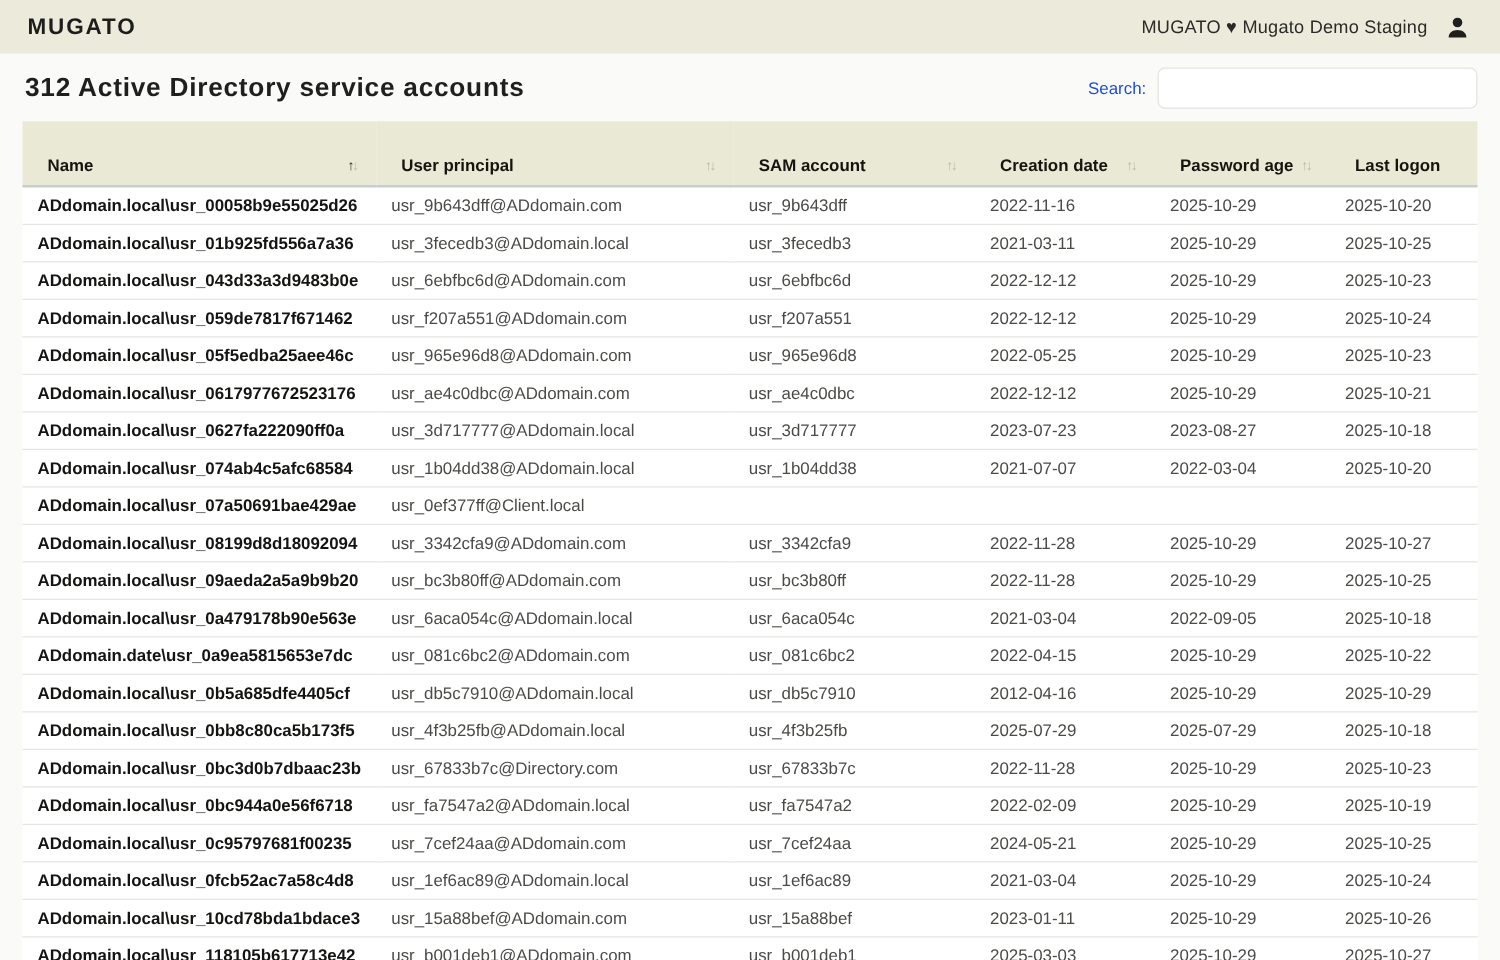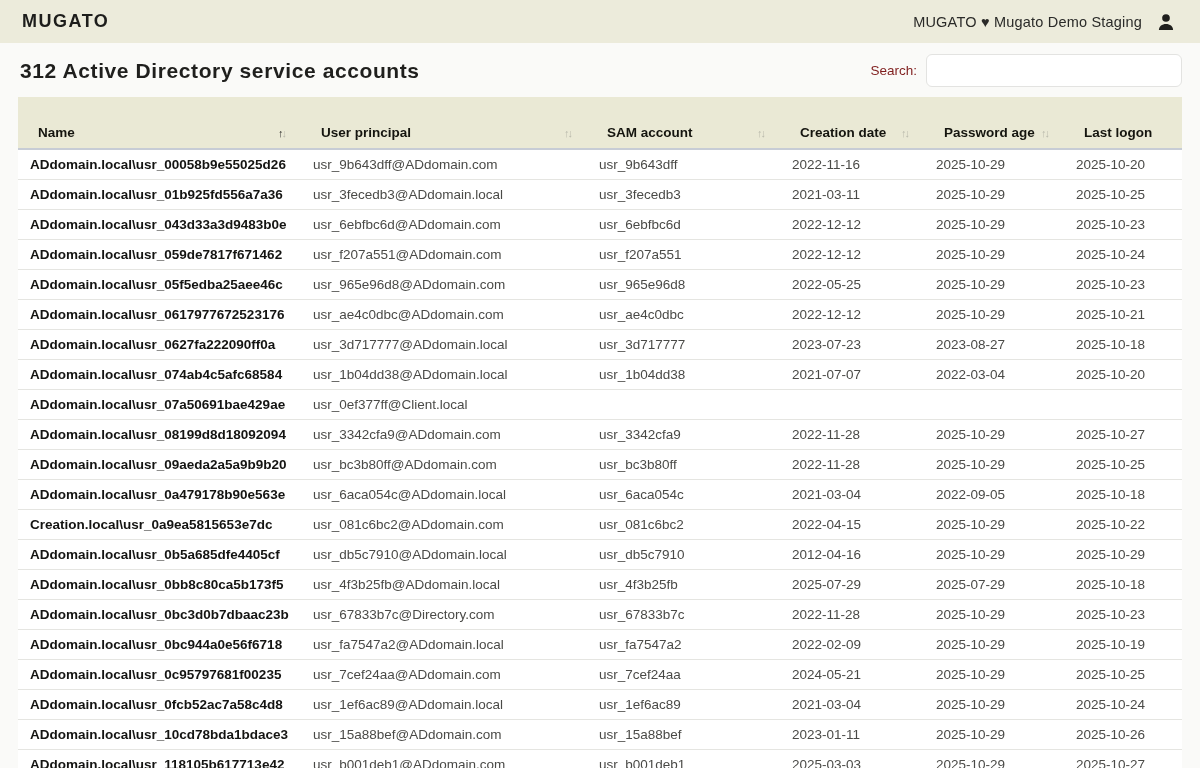--- a/index.html
+++ b/index.html
@@ -49,21 +49,21 @@
     letter-spacing: 0.6px;
     color: #1f1f1d;
   }
   .search-wrap {
     display: flex;
     align-items: center;
     gap: 9px;
   }
   .search-label {
     font-size: 13.5px;
-    color: #7f1d1d;
+    color: #1d4ed8;
   }
   .search-input {
     width: 256px;
     height: 33px;
     border: 1px solid #e3e3e1;
     border-radius: 6px;
     background: #ffffff;
     outline: none;
     font-size: 14px;
     padding: 0 10px;
@@ -283,21 +283,21 @@
         </tr>
         <tr>
           <td class="col-0 name-cell">ADdomain.local\usr_0a479178b90e563e</td>
           <td class="col-1">usr_6aca054c@ADdomain.local</td>
           <td class="col-2">usr_6aca054c</td>
           <td class="col-3">2021-03-04</td>
           <td class="col-4">2022-09-05</td>
           <td class="col-5">2025-10-18</td>
         </tr>
         <tr>
-          <td class="col-0 name-cell">Creation.local\usr_0a9ea5815653e7dc</td>
+          <td class="col-0 name-cell">ADdomain.date\usr_0a9ea5815653e7dc</td>
           <td class="col-1">usr_081c6bc2@ADdomain.com</td>
           <td class="col-2">usr_081c6bc2</td>
           <td class="col-3">2022-04-15</td>
           <td class="col-4">2025-10-29</td>
           <td class="col-5">2025-10-22</td>
         </tr>
         <tr>
           <td class="col-0 name-cell">ADdomain.local\usr_0b5a685dfe4405cf</td>
           <td class="col-1">usr_db5c7910@ADdomain.local</td>
           <td class="col-2">usr_db5c7910</td>

